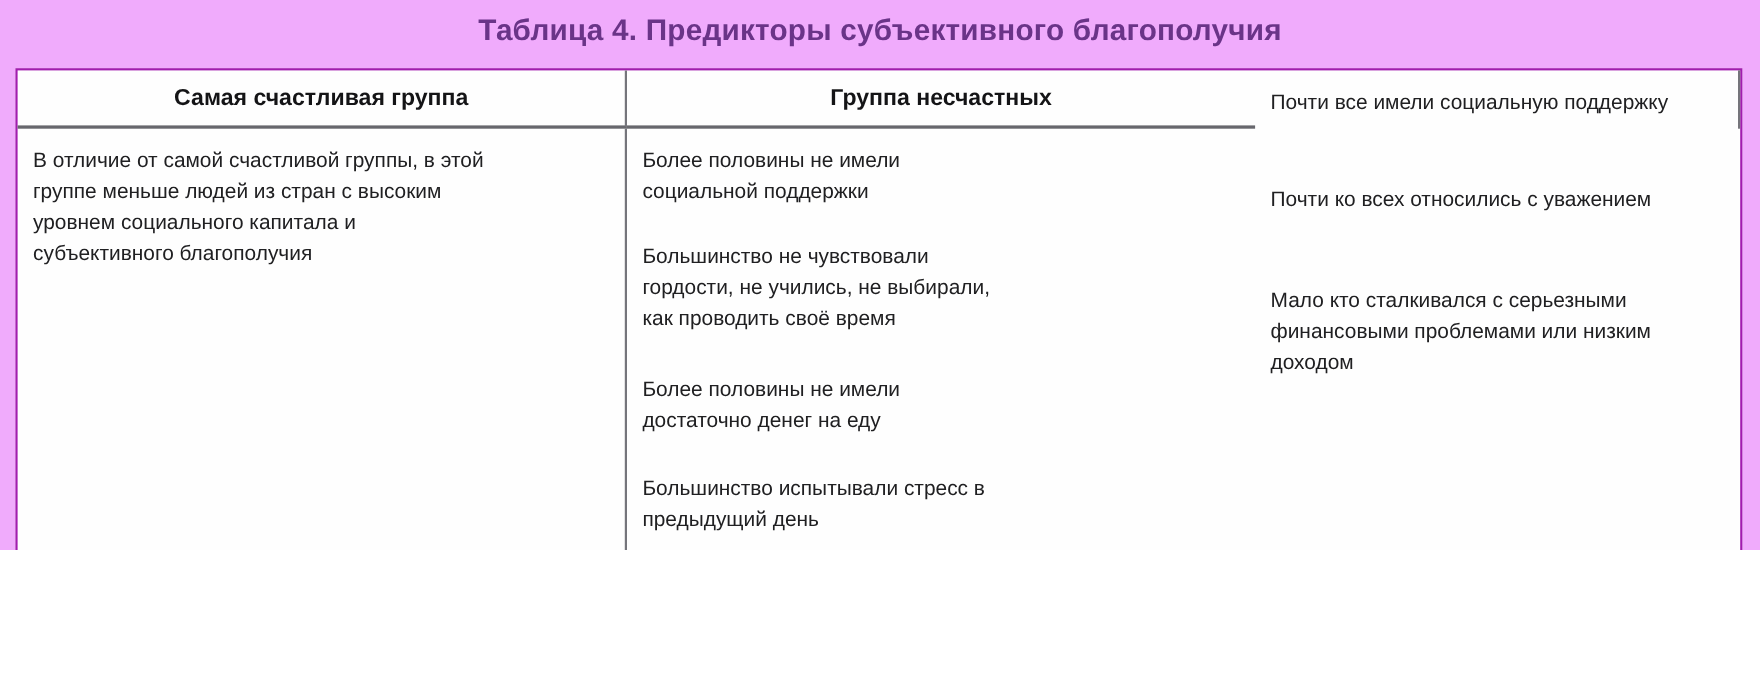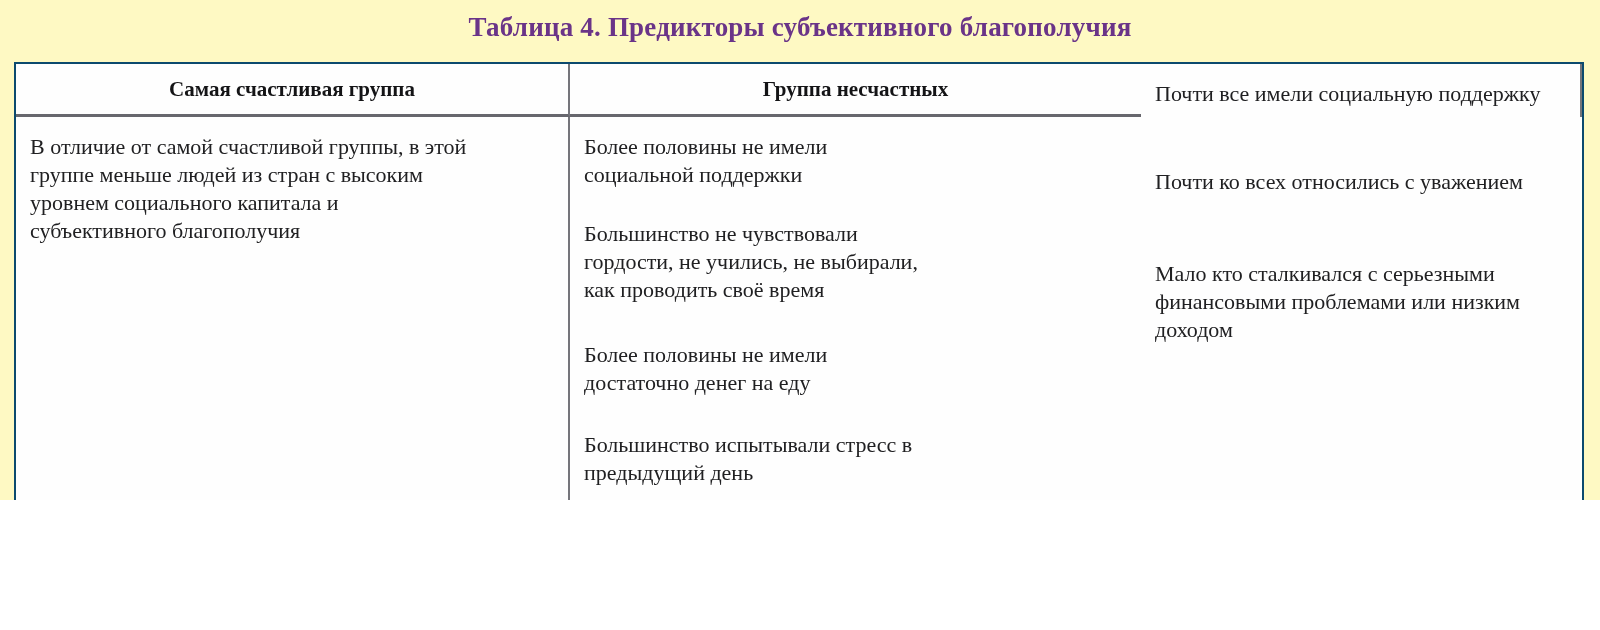--- a/index.html
+++ b/index.html
@@ -1,60 +1,60 @@
 <!DOCTYPE html>
 <html lang="ru"><head>
 <meta charset="utf-8">
 <style>
   * { margin: 0; padding: 0; box-sizing: border-box; }
   html, body { background: #ffffff; }
   .page {
     position: relative;
     width: 1600px;
     height: 500px;
-    background: #fef9c3;
-    font-family: Liberation Serif, serif;
+    background: #f0abfc;
+    font-family: Liberation Sans, sans-serif;
     overflow: hidden;
   }
   .page-title {
     position: absolute;
     top: 12px;
     left: 0;
     width: 100%;
     text-align: center;
     font-size: 27px;
     font-weight: bold;
     color: #6a3488;
     letter-spacing: 0.2px;
   }
   .predictors-table {
     position: absolute;
     left: 14px;
     top: 62px;
     width: 1570px;
     height: 546px;
-    border: 2px solid #0c4a6e;
+    border: 2px solid #a21caf;
     background: #fefefe;
     display: grid;
     grid-template-columns: 554px 571px 1fr;
     grid-template-rows: 53px 1fr;
   }
   .hcell {
     display: flex;
     align-items: center;
     justify-content: center;
     font-size: 21px;
     font-weight: bold;
     color: #141416;
     border-bottom: 3px solid #67676d;
   }
   .hcell.v, .bcell.v { border-right: 2px solid #75757b; }
   .bcell {
     padding: 16px 14px 0 14px;
-    font-size: 22px;
+    font-size: 19px;
     line-height: 28px;
     color: #202022;
   }
   .bcell p { white-space: pre-line; }
   
   .col-happiest p:nth-of-type(1) { margin-bottom: 60px; }
   .col-happiest p:nth-of-type(2) { margin-bottom: 64px; }
   .col-happiest p:nth-of-type(3) { margin-bottom: 42px; }
   .col-happiest p:nth-of-type(4) { margin-bottom: 62px; }
   .col-medium  p:nth-of-type(1) { margin-bottom: 30px; }

